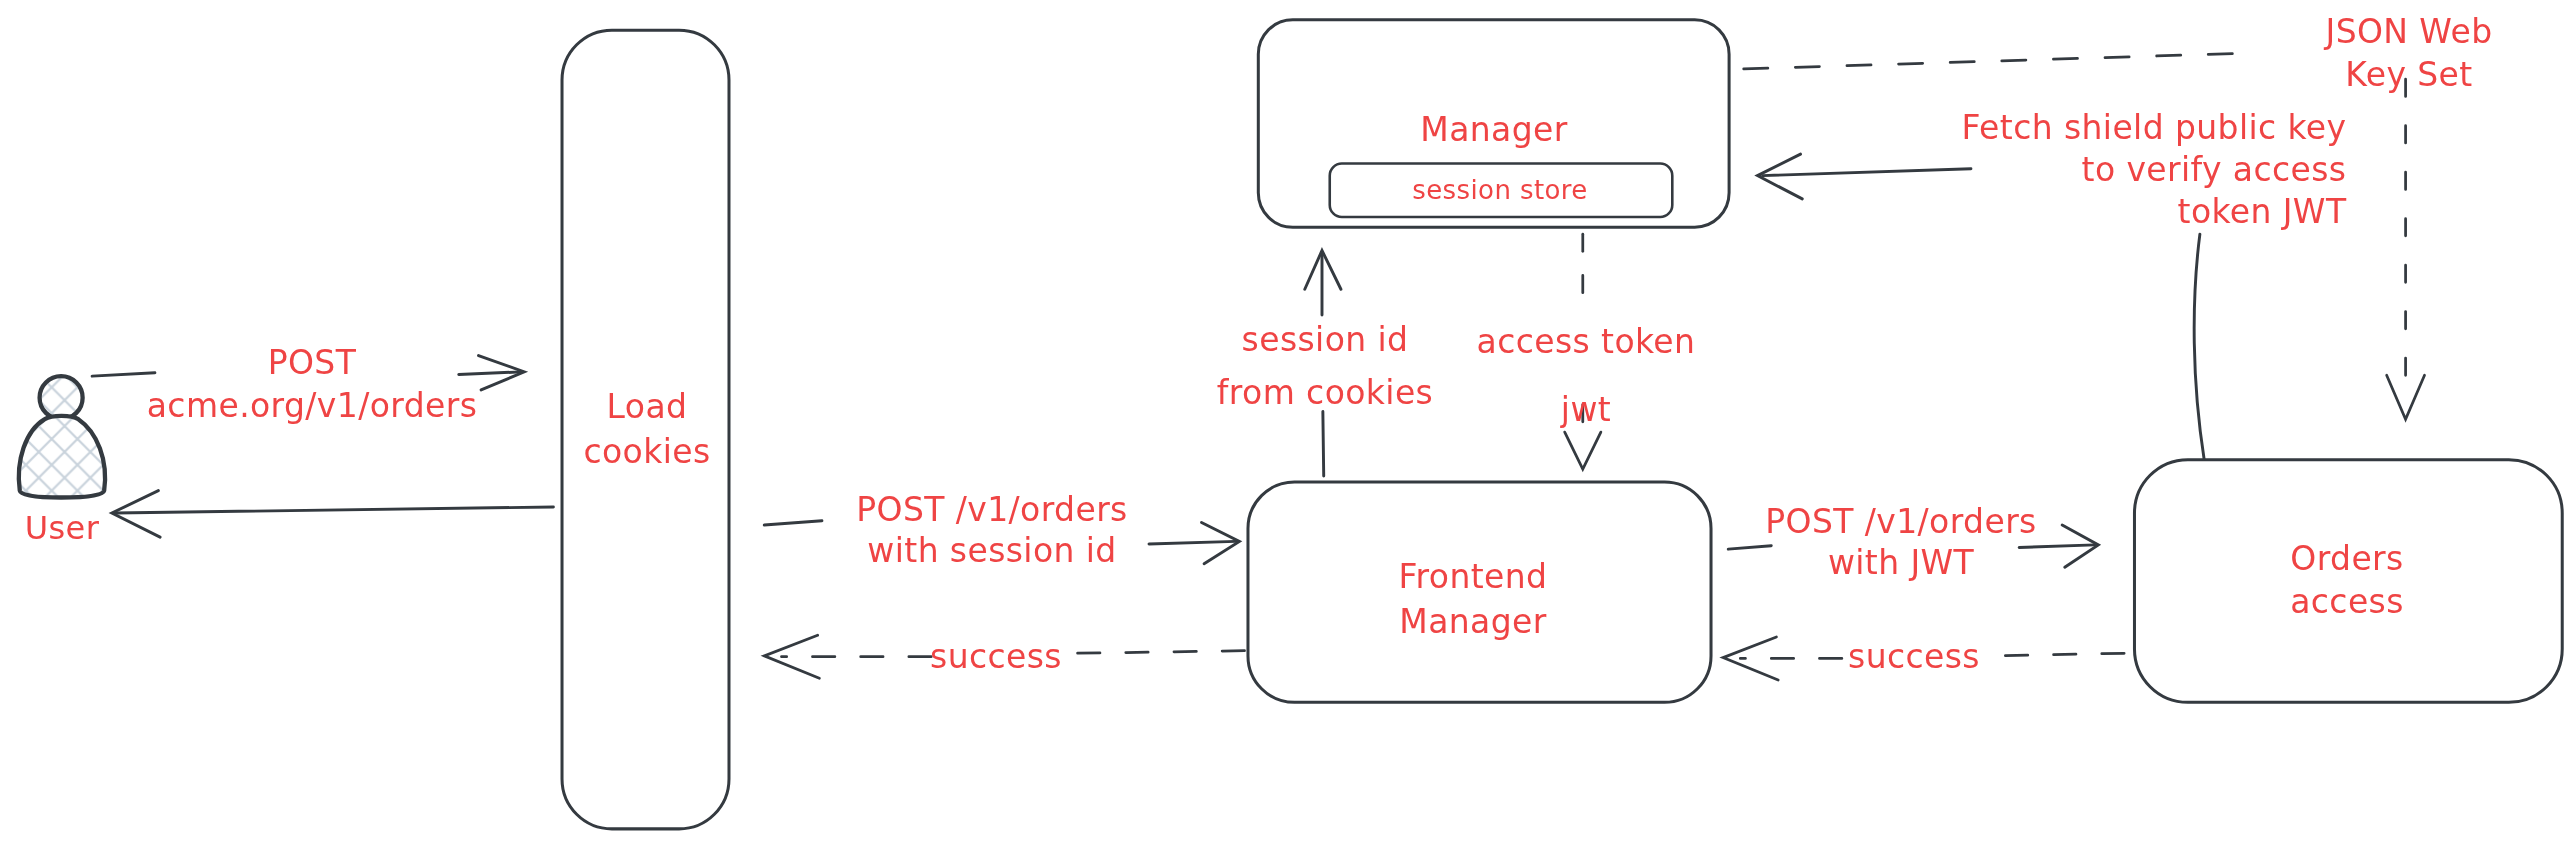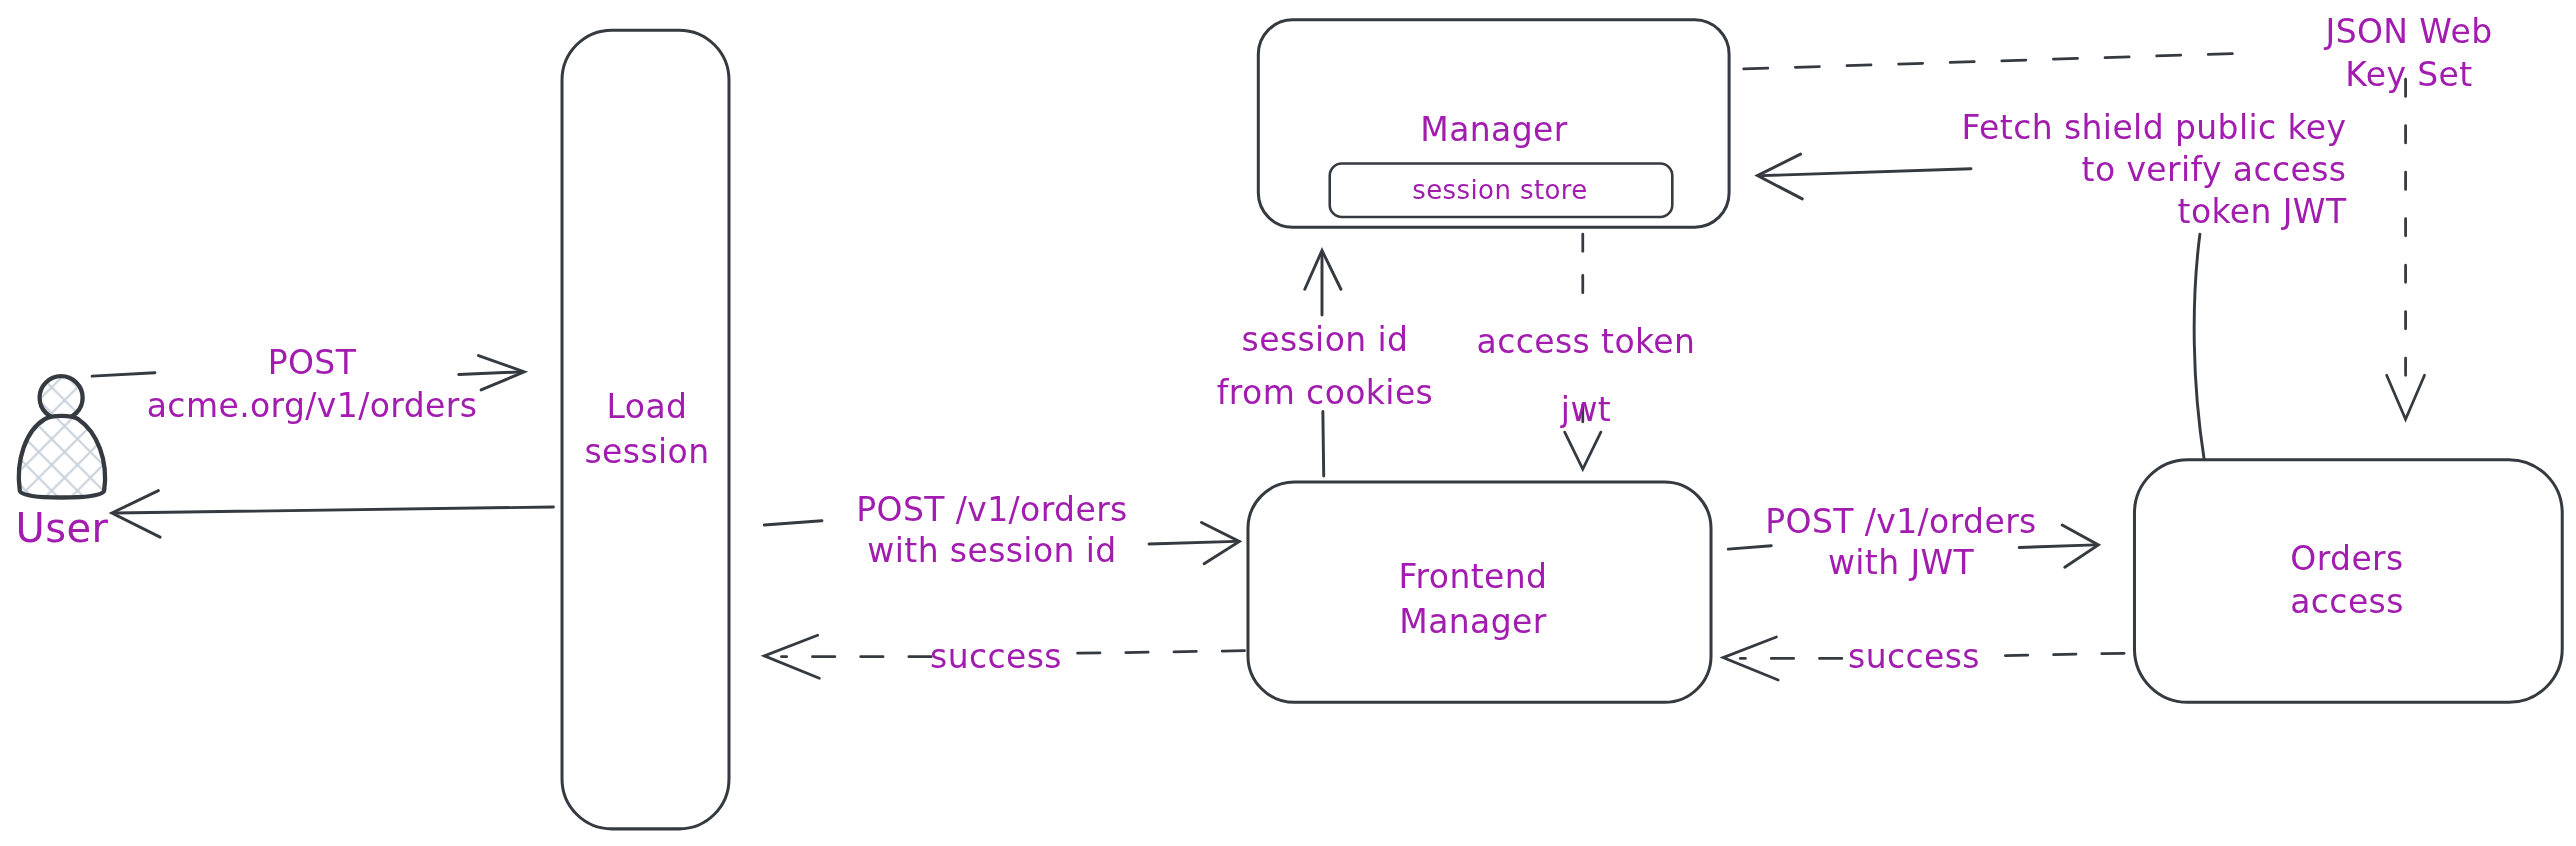--- a/index.html
+++ b/index.html
@@ -21,28 +21,28 @@
     left: 0;
     top: 0;
     width: 2576px;
     height: 847px;
   }
   .lbl {
     position: absolute;
     transform: translate(-50%, -50%);
     white-space: pre-line;
     text-align: center;
-    color: #a21caf;
+    color: #ef4444;
     font-size: 33px;
     line-height: 43px;
     font-weight: 500;
     letter-spacing: 0.4px;
     user-select: none;
   }
-  .lbl.big { font-size: 40px; }
+  .lbl.big { font-size: 32px; }
   .lbl.small { font-size: 26px; }
   .lh62 { line-height: 53px; }
   .lh58 { line-height: 68px; }
   .lh48 { line-height: 41px; }
   .lh52 { line-height: 45px; }
   .lh49 { line-height: 42px; text-align: right; }
 </style>
 </head>
 <body>
 
@@ -131,21 +131,21 @@
       <path d="M2092 179 L2042 204 L2094 231"></path>
     </g>
   </svg>
 
   <div class="lbl big" style="left:62px; top:528px;">User</div>
 
   <div class="lbl" style="left:312px; top:384px;">POST
 acme.org/v1/orders</div>
 
   <div class="lbl lh52" style="left:647px; top:429px;">Load
-session</div>
+cookies</div>
 
   <div class="lbl" style="left:1494px; top:129px;">Manager</div>
 
   <div class="lbl small" style="left:1500px; top:190px;">session store</div>
 
   <div class="lbl lh62" style="left:1325px; top:366px;">session id
 from cookies</div>
 
   <div class="lbl lh58" style="left:1586px; top:376px;">access token
 jwt</div>

